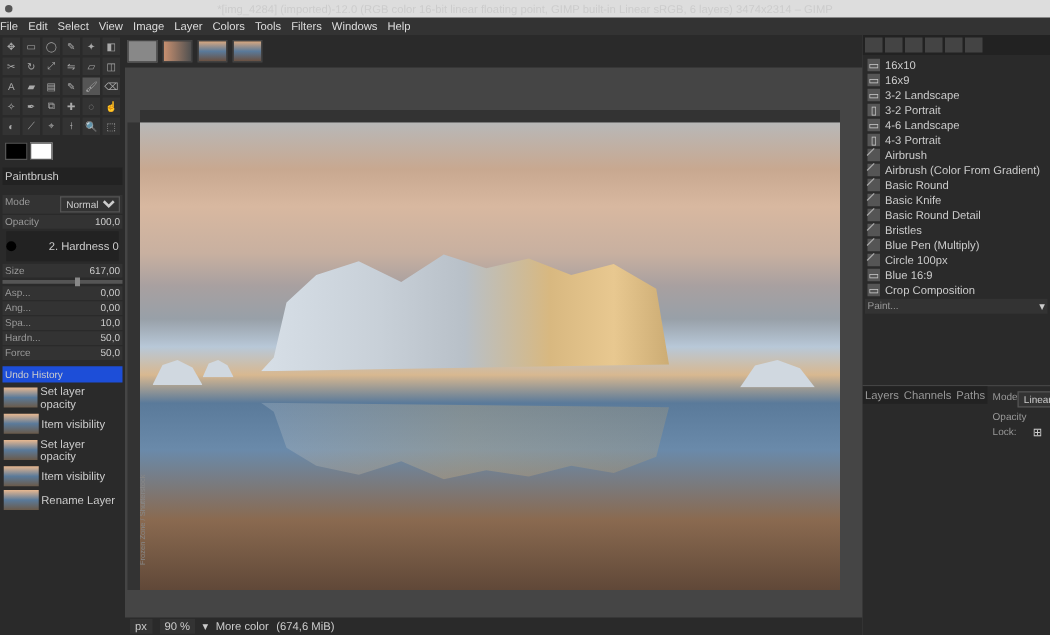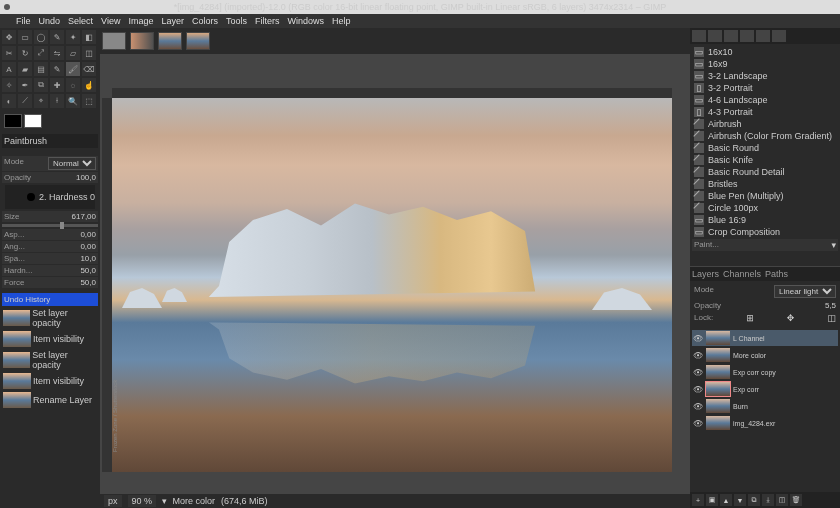--- a/index.html
+++ b/index.html
@@ -1,37 +1,37 @@
 <!DOCTYPE html>
 <html><head>
 <meta charset="utf-8">
 <style>
 *{box-sizing:border-box;margin:0;padding:0;font-family:sans-serif;font-size:9px;color:#ccc;user-select:none}
 body{background:#2a2a2a;width:840px;height:508px;overflow:hidden;position:relative}
 .titlebar{height:14px;background:#ddd;display:flex;align-items:center;justify-content:center;color:#333;font-size:8px;position:relative}
 .titlebar .dot{position:absolute;left:4px;width:6px;height:6px;background:#555;border-radius:50%}
-.menubar{height:14px;background:#333;display:flex;align-items:center;padding:0 16px;gap:8px;font-size:9px}
+.menubar{height:14px;background:#333;display:flex;align-items:center;padding:0 0;gap:8px;font-size:9px}
 .menubar span{color:#ddd;cursor:pointer}
 .main{display:flex;height:480px}
 .left{width:100px;background:#2a2a2a;display:flex;flex-direction:column}
 .toolbox{padding:2px;display:grid;grid-template-columns:repeat(6,14px);gap:2px}
 .tool{width:14px;height:14px;background:#333;display:flex;align-items:center;justify-content:center;font-size:8px;color:#aaa;cursor:pointer}
 .tool.active{background:#555}
 .swatches{padding:4px;display:flex;gap:2px}
 .swatch{width:18px;height:14px;border:1px solid #555}
 .swatch.fg{background:#000}
 .swatch.bg{background:#fff}
 .tooloptions{padding:2px;font-size:8px}
 .tooloptions .hdr{background:#222;padding:2px;margin-bottom:8px}
 .row{display:flex;align-items:flex-start;justify-content:space-between;padding:1px 2px;margin:1px 0;background:#333}
 .row .lbl{color:#999;font-size:8px}
 .row .val{color:#ccc;font-size:8px}
 .slider{height:3px;background:#555;margin:2px 0;position:relative}
 .slider::after{content:'';position:absolute;left:60%;top:-2px;width:4px;height:7px;background:#888}
-.brushprev{width:90px;height:24px;background:#222;margin:2px auto;display:flex;align-items:center;justify-content:flex-end;font-size:7px;position:relative}
+.brushprev{width:90px;height:24px;background:#222;margin:2px auto;display:flex;align-items:center;justify-content:space-between;font-size:7px;position:relative}
 .brushprev .dot{width:8px;height:8px;background:#000;border-radius:50%}
 .undohist{flex:1;overflow:hidden;padding:2px}
 .undohist .hdr{font-size:8px;padding:2px;background:#1d4ed8}
 .undoitem{display:flex;align-items:center;gap:2px;padding:1px;margin:1px 0}
 .undothumb{width:28px;height:16px;background:linear-gradient(180deg,#e8b890 0%,#5a7a9a 50%,#6a5a4a 100%)}
 .center{flex:1;background:#454545;position:relative;overflow:hidden}
 .tabs{height:26px;background:#2a2a2a;display:flex;align-items:center;gap:4px;padding:2px}
 .tabthumb{width:24px;height:18px;background:#555;border:1px solid #444}
 .tabthumb.t1{background:#888}
 .tabthumb.t2{background:linear-gradient(90deg,#c89070,#505050)}
@@ -44,21 +44,21 @@
 .smallice{position:absolute;top:190px;width:40px;height:20px;background:#d0d8e0;clip-path:polygon(0 100%,20% 20%,50% 0,80% 30%,100% 100%)}
 .statusbar{position:absolute;bottom:0;left:0;right:0;height:14px;background:#2a2a2a;display:flex;align-items:center;gap:6px;padding:0 4px;font-size:8px}
 .statusbar .seg{background:#333;padding:1px 4px}
 .right{width:150px;background:#2a2a2a;display:flex;flex-direction:column}
 .righttabs{height:16px;background:#222;display:flex;gap:2px;padding:2px}
 .righttab{width:14px;height:12px;background:#444}
 .brushlist{flex:1;overflow:auto;padding:2px}
 .brushitem{display:flex;align-items:center;gap:4px;padding:1px 2px;font-size:8px}
 .brushitem .sw{width:10px;height:10px;background:#555;display:flex;align-items:center;justify-content:center}
 .brushitem .pen{width:8px;height:8px;border-left:1px solid #aaa;transform:rotate(45deg)}
-.layerpanel{height:242px;border-top:1px solid #444;display:flex;flex-direction:column}
+.layerpanel{height:200px;border-top:1px solid #444;display:flex;flex-direction:row}
 .layertabs{height:14px;display:flex;gap:4px;padding:2px;background:#222;font-size:8px}
 .layertabs span{color:#999}
 .layerctl{padding:2px;font-size:8px}
 .layerctl .row{background:transparent}
 .layers{flex:1;overflow:auto;padding:2px}
 .layer{display:flex;align-items:center;gap:3px;padding:1px;margin:1px 0}
 .eye{width:10px;height:10px;display:flex;align-items:center;justify-content:center;font-size:8px}
 .lthumb{width:24px;height:14px;background:linear-gradient(180deg,#d8b8a0,#5a7a9a,#604838)}
 .lthumb.hl{outline:1px solid #e88}
 .lname{font-size:7px}
@@ -70,21 +70,21 @@
 </head>
 <body>
 
 <div class="titlebar">
   <span class="dot"></span>
   <span>*[img_4284] (imported)-12.0 (RGB color 16-bit linear floating point, GIMP built-in Linear sRGB, 6 layers) 3474x2314 – GIMP</span>
 </div>
 
 <div class="menubar">
   <span>File</span>
-  <span>Undo</span>
+  <span>Edit</span>
   <span>Select</span>
   <span>View</span>
   <span>Image</span>
   <span>Layer</span>
   <span>Colors</span>
   <span>Tools</span>
   <span>Filters</span>
   <span>Windows</span>
   <span>Help</span>
 </div>

